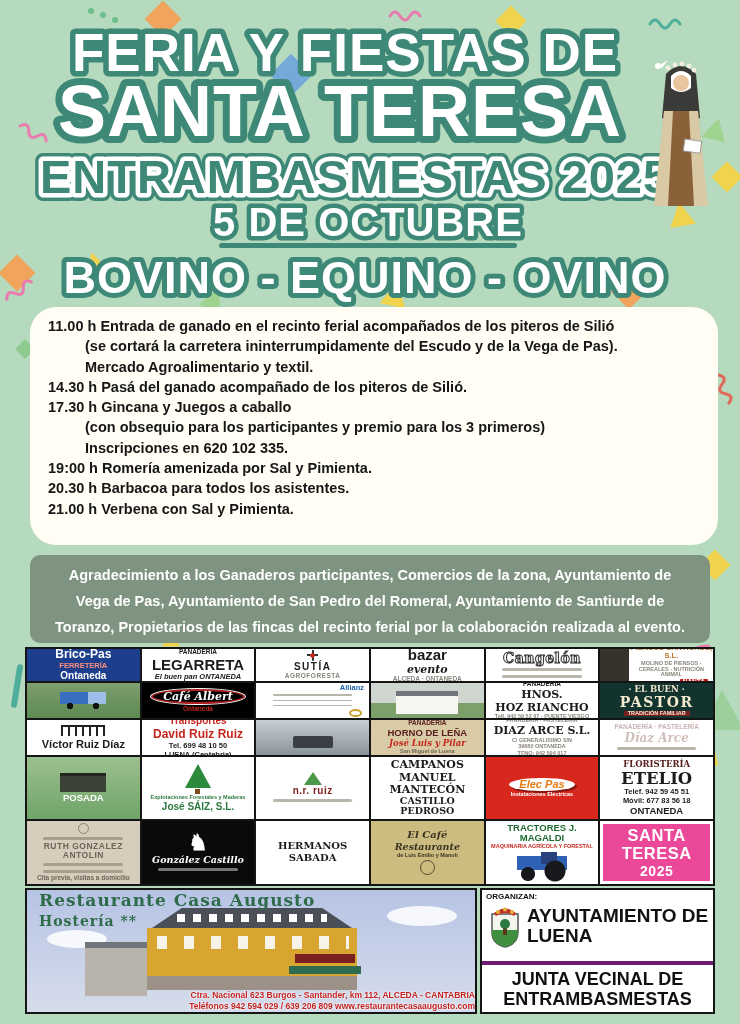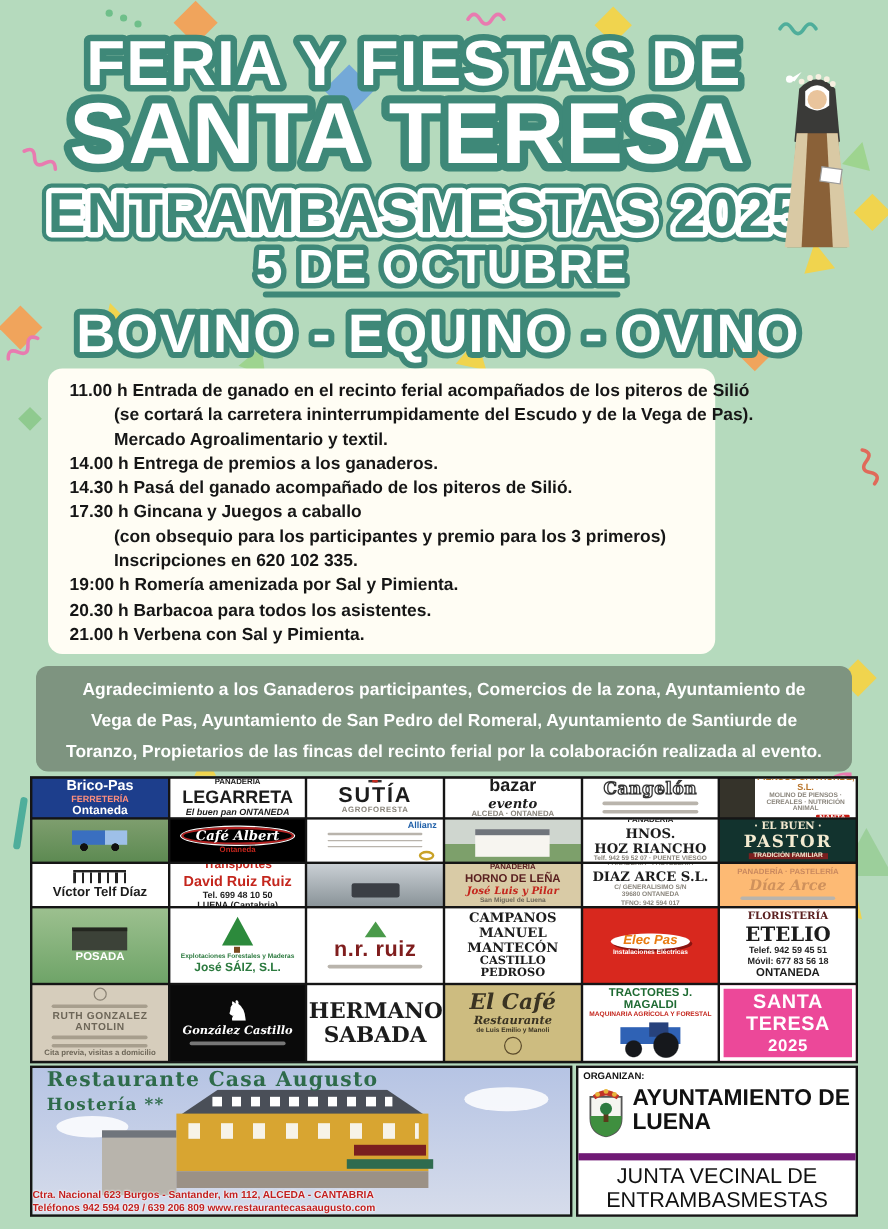--- a/index.html
+++ b/index.html
@@ -14,32 +14,32 @@
   .tri-g{width:0;height:0;border-left:12px solid transparent;border-right:12px solid transparent;border-bottom:22px solid #9ed48f}
   .tri-gbig{width:0;height:0;border-left:22px solid transparent;border-right:22px solid transparent;border-bottom:40px solid #9ccf9b}
   .dots{width:6px;height:6px;border-radius:50%;background:#6fbf8a;box-shadow:12px 4px 0 #6fbf8a,24px 9px 0 #6fbf8a}
   .strip{width:6px;height:44px;background:#4fae9b;border-radius:3px}
   .pinkS{font-family:"DejaVu Serif",serif;font-style:italic;font-weight:bold;font-size:36px;color:#e87bb0;transform:rotate(-12deg)}
   
   .hdr-svg{position:absolute;left:0;width:740px;z-index:2}
   .hdr-svg text{font-family:"Liberation Sans",sans-serif;font-weight:bold;letter-spacing:1px;paint-order:stroke fill;stroke-linejoin:round;text-anchor:middle}
   .saint{position:absolute;right:24px;top:56px;z-index:3}
   
-  .sched{position:absolute;left:40px;top:307px;width:556px;height:238px;background:#fffdf4;border-radius:12px;padding:9px 18px;box-sizing:border-box;z-index:2}
+  .sched{position:absolute;left:30px;top:307px;width:688px;height:238px;background:#fffdf4;border-radius:26px;padding:9px 18px;box-sizing:border-box;z-index:2}
   .sline{font-size:14.5px;font-weight:bold;color:#161616;line-height:20.3px;white-space:nowrap}
   .sline.ind{padding-left:37px}
   
   .ack{position:absolute;left:30px;top:555px;width:680px;height:88px;background:#7e9480;border-radius:10px;color:#fff;font-weight:bold;font-size:14.5px;line-height:26px;text-align:center;padding:7px 24px;box-sizing:border-box;z-index:2}
   
   .grid{position:absolute;left:25px;top:647px;width:690px;height:239px;box-sizing:border-box;border:2px solid #151515;background:#151515;display:grid;grid-template-columns:repeat(6,1fr);grid-template-rows:32px 35px 35px 62px 1fr;gap:2px;z-index:2}
   .cell{background:#fff;color:#1c1c1c;display:flex;flex-direction:column;align-items:center;justify-content:center;overflow:hidden;font-weight:bold;text-align:center;line-height:1.06;gap:1px;padding:1px}
   .ln{max-width:100%}
   .bar{width:72%;height:3px;background:#b9b4ac;border-radius:2px;margin:1.5px auto}
   .t5{font-size:5.5px}.t6{font-size:6.5px}.t7{font-size:7.5px}.t8{font-size:8.5px}.t9{font-size:9.5px}
-  .t10{font-size:10px}.t11{font-size:11px}.t12{font-size:12px}.t13{font-size:18px}.t14{font-size:14px}
+  .t10{font-size:10px}.t11{font-size:11px}.t12{font-size:12px}.t13{font-size:10px}.t14{font-size:14px}
   .t15{font-size:15px}.t16{font-size:16.5px}.t20{font-size:22px;line-height:1}
   .sp1{letter-spacing:.5px}.sp2{letter-spacing:1.5px}
   .serif{font-family:"DejaVu Serif",serif}
   .scr{font-family:"DejaVu Serif",serif;font-style:italic}
   .it{font-style:italic}
   .red{color:#c4261d}.mar{color:#5a2020}.grn{color:#2c7a3f}.grn2{color:#1f6b33}.blu{color:#1f5fa8}
   .gry{color:#8a857c}.gry2{color:#6d6658}.gry3{color:#7f1d1d}.org{color:#b8742a}.sal{color:#ff8f7d}
   .fademar{color:rgba(122,63,63,.4)}.fadetxt{color:rgba(120,70,50,.35)}
   .outl{color:#fff;-webkit-text-stroke:1px #333;text-shadow:0 0 1px #333}
   .se{margin-left:auto;margin-right:4px}
@@ -52,21 +52,21 @@
   .c-horse{background:#0a0a0a;color:#fff}
   .c-horse .bar{background:#777}
   .c-ruth{background:#d6cdbc;color:#6d6658}
   .c-ruth .bar{background:#a79e8d}
   .c-cafe{background:#cdbc80;color:#3a3322}
   .c-horno{background:#d9cba6;color:#4a3c28}
   .c-posada{background:linear-gradient(#9cc08f,#6fa468);color:#fff}
   .c-truckphoto{background:linear-gradient(#7e9e6e,#5d8a52)}
   .c-housephoto{background:linear-gradient(#cfd6cf 58%,#7da06b 58%)}
   .c-farmphoto{background:linear-gradient(#c9cfd4,#8a9499)}
-  .c-fade{background:#fdba74}
+  .c-fade{background:#ffffff}
   .c-piensos{background:linear-gradient(90deg,#35332a 0 26%,#fff 26%);padding-left:27%;box-sizing:border-box}
   
   .g-truck{width:46px;height:18px;background:radial-gradient(circle at 10px 14px,#111 3px,rgba(0,0,0,0) 3.5px),radial-gradient(circle at 36px 14px,#111 3px,rgba(0,0,0,0) 3.5px),linear-gradient(90deg,#3a6fc0 0 60%,#9ec0e8 60%) 0 0/100% 12px no-repeat}
   .g-harrow{width:44px;height:9px;background:repeating-linear-gradient(90deg,#222 0 2px,transparent 2px 7px);border-top:2px solid #222;margin-bottom:2px}
   .g-tri{width:0;height:0;border-left:9px solid transparent;border-right:9px solid transparent;border-bottom:13px solid #4a9a4a}
   .g-tree{width:0;height:0;border-left:13px solid transparent;border-right:13px solid transparent;border-bottom:24px solid #2c8a3c}
   .g-trunk{width:5px;height:5px;background:#7a4a1f}
   .g-oval{border:1.5px solid #fff;border-radius:50%;box-shadow:inset 0 0 0 2px #b02020;padding:2px 12px}
   .g-plate{width:13px;height:13px;border:1.5px solid #5a4a2a;border-radius:50%}
   .g-person{width:9px;height:9px;border:1.5px solid #8a8274;border-radius:50%}
@@ -85,27 +85,27 @@
   .casa-t2{position:absolute;left:12px;top:23px;color:#2e6b4a;font-family:"DejaVu Serif",serif;font-weight:bold;font-size:14px;letter-spacing:1px}
   .cloud{position:absolute;background:#fff;border-radius:50%;opacity:.85}
   .b-roof{position:absolute;left:108px;top:18px;width:234px;height:22px;background:#4a4f58;clip-path:polygon(6% 100%,20% 0,80% 0,94% 100%)}
   .b-attic{position:absolute;left:150px;top:24px;width:150px;height:8px;background:repeating-linear-gradient(90deg,#fff 0 8px,#4a4f58 8px 16px)}
   .b-main{position:absolute;left:120px;top:38px;width:210px;height:48px;background:#d8a531}
   .b-winrow{position:absolute;left:130px;top:46px;width:192px;height:13px;background:repeating-linear-gradient(90deg,#f7f3e8 0 10px,rgba(0,0,0,0) 10px 27px)}
   .b-base{position:absolute;left:120px;top:86px;width:210px;height:14px;background:#9b9186}
   .b-left{position:absolute;left:58px;top:52px;width:62px;height:48px;background:#b8b4ac;border-top:6px solid #70757c}
   .b-sign{position:absolute;left:268px;top:64px;width:60px;height:9px;background:#7a1f1f}
   .b-awn{position:absolute;left:262px;top:76px;width:72px;height:8px;background:#2f6b4f}
-  .casa-addr{position:absolute;left:0;right:0;bottom:1px;text-align:left;color:#c22120;font-size:8.5px;font-weight:bold;line-height:10.5px;text-shadow:0 0 2px #fff,0 0 2px #fff}
+  .casa-addr{position:absolute;left:0;right:0;bottom:1px;text-align:right;color:#c22120;font-size:8.5px;font-weight:bold;line-height:10.5px;text-shadow:0 0 2px #fff,0 0 2px #fff}
   .orgs{flex:1;border:2px solid #151515;box-sizing:border-box;background:#fff;display:flex;flex-direction:column}
-  .org-top{flex:1.05;border-bottom:6px solid #701a75;position:relative;display:flex;align-items:center;padding:4px 4px 13px 6px}
+  .org-top{flex:1.05;border-bottom:4px solid #701a75;position:relative;display:flex;align-items:center;padding:4px 4px 13px 6px}
   .org-label{position:absolute;top:2px;left:4px;font-size:8px;font-weight:bold;color:#111}
   .org-shield{margin:10px 5px 0 0;flex:0 0 auto}
   .org-name{font-size:19px;font-weight:bold;line-height:20px;margin-top:10px;color:#111}
-  .org-bottom{flex:1;display:flex;align-items:center;justify-content:center;text-align:center;font-size:18px;font-weight:normal;line-height:20px;color:#111}
+  .org-bottom{flex:1;display:flex;align-items:center;justify-content:center;text-align:center;font-size:18px;font-weight:bold;line-height:20px;color:#111}
 </style>
 </head>
 <body>
 
 <div>
   <div class="cf d-o" style="left:150px;top:6px"></div>
   <div class="cf d-y" style="left:500px;top:10px"></div>
   <div class="cf d-b" style="left:276px;top:60px"></div>
   <div class="cf dots" style="left:88px;top:8px"></div>
   <div class="cf tri-g" style="left:704px;top:118px;transform:rotate(14deg)"></div>
@@ -173,21 +173,20 @@
   <path d="M18 55 L27 55 L22 150 L8 150 Z" fill="#d9c9a4"></path>
   <path d="M43 55 L52 55 L62 150 L48 150 Z" fill="#d9c9a4"></path>
   <rect x="38" y="84" width="17" height="12" fill="#ffffff" stroke="#9a9a9a" stroke-width="1" transform="rotate(8 46 90)"></rect>
 </svg>
 
 <div class="sched">
   <div>
       <div class="sline">11.00 h Entrada de ganado en el recinto ferial acompañados de los piteros de Silió</div>
       <div class="sline ind">(se cortará la carretera ininterrumpidamente del Escudo y de la Vega de Pas).</div>
       <div class="sline ind">Mercado Agroalimentario y textil.</div>
-      <div class="sline">14.00 h Entrega de premios a los ganaderos.</div>
       <div class="sline">14.30 h Pasá del ganado acompañado de los piteros de Silió.</div>
       <div class="sline">17.30 h Gincana y Juegos a caballo</div>
       <div class="sline ind">(con obsequio para los participantes y premio para los 3 primeros)</div>
       <div class="sline ind">Inscripciones en 620 102 335.</div>
       <div class="sline">19:00 h Romería amenizada por Sal y Pimienta.</div>
       <div class="sline">20.30 h Barbacoa para todos los asistentes.</div>
       <div class="sline">21.00 h Verbena con Sal y Pimienta.</div>
     </div>
 </div>
 
@@ -249,21 +248,21 @@
       <div class="ln t11 serif">HOZ RIANCHO</div>
       <div class="ln t5 gry">Telf. 942 59 52 07 · PUENTE VIESGO</div>
     </div>
     <div class="cell c-pastor">
       <div class="ln t8 serif">· EL BUEN ·</div>
       <div class="ln t14 serif sp2">PASTOR</div>
       <div class="ln t5 band">TRADICIÓN FAMILIAR</div>
     </div>
     <div class="cell ">
       <div class="ln g-harrow"></div>
-      <div class="ln t11">Víctor Telf Díaz</div>
+      <div class="ln t11">Víctor Ruiz Díaz</div>
     </div>
     <div class="cell ">
       <div class="ln t10 red">Transportes</div>
       <div class="ln t12 red">David Ruiz Ruiz</div>
       <div class="ln t7">Tel. 699 48 10 50</div>
       <div class="ln t7">LUENA (Cantabria)</div>
     </div>
     <div class="cell c-farmphoto">
       <div class="ln g-machine"></div>
     </div>

